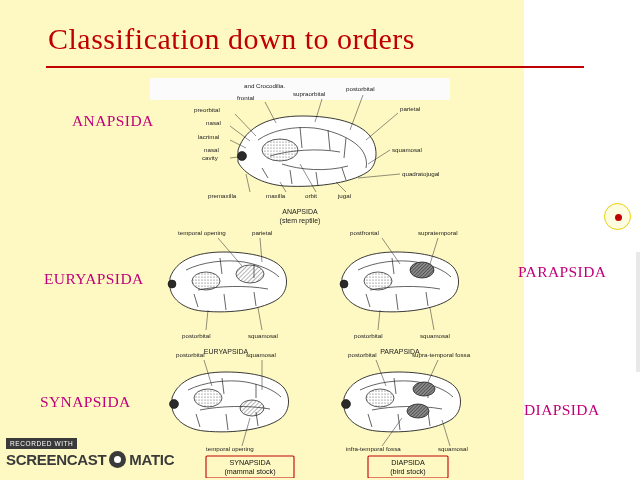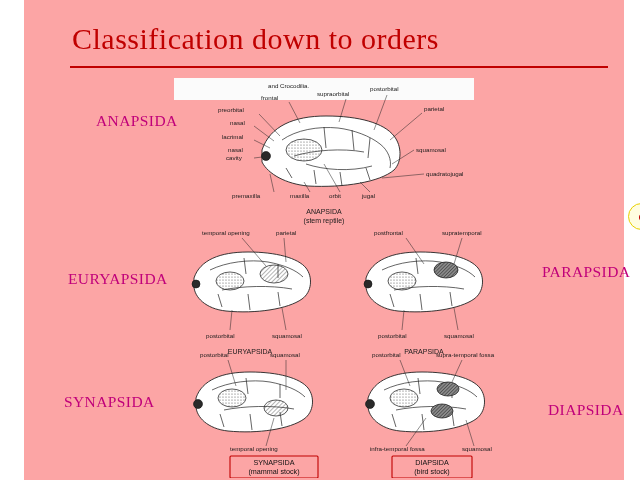--- a/index.html
+++ b/index.html
@@ -11,23 +11,22 @@
     width: 640px;
     height: 480px;
     position: relative;
     overflow: hidden;
     font-family: "Liberation Sans", sans-serif;
   }
 
   #slide {
     position: absolute;
     left: 0; top: 0;
-    width: 600px; height: 480px;
-    background: #fca5a5;
-    margin-left: 24px;
+    width: 524px; height: 480px;
+    background: #fef9c3;
   }
 
   
   #title {
     position: absolute;
     left: 48px;
     top: 22px;
     font-family: "Liberation Serif", serif;
     font-size: 30px;
     color: #C00000;
@@ -401,14 +400,22 @@
       </g>
 
     </svg>
   </div>
 
   <div id="rec-dot">
     <div id="rec-dot-inner"></div>
   </div>
   <div id="right-edge-bar"></div>
 
+  <div id="watermark">
+    <div id="wm-recorded">RECORDED WITH</div>
+    <div id="wm-main">
+      <span id="wm-screencast">SCREENCAST</span>
+      <span id="wm-circle"></span>
+      <span id="wm-matic">MATIC</span>
+    </div>
+  </div>
 
 </div>
 
 </body></html>

